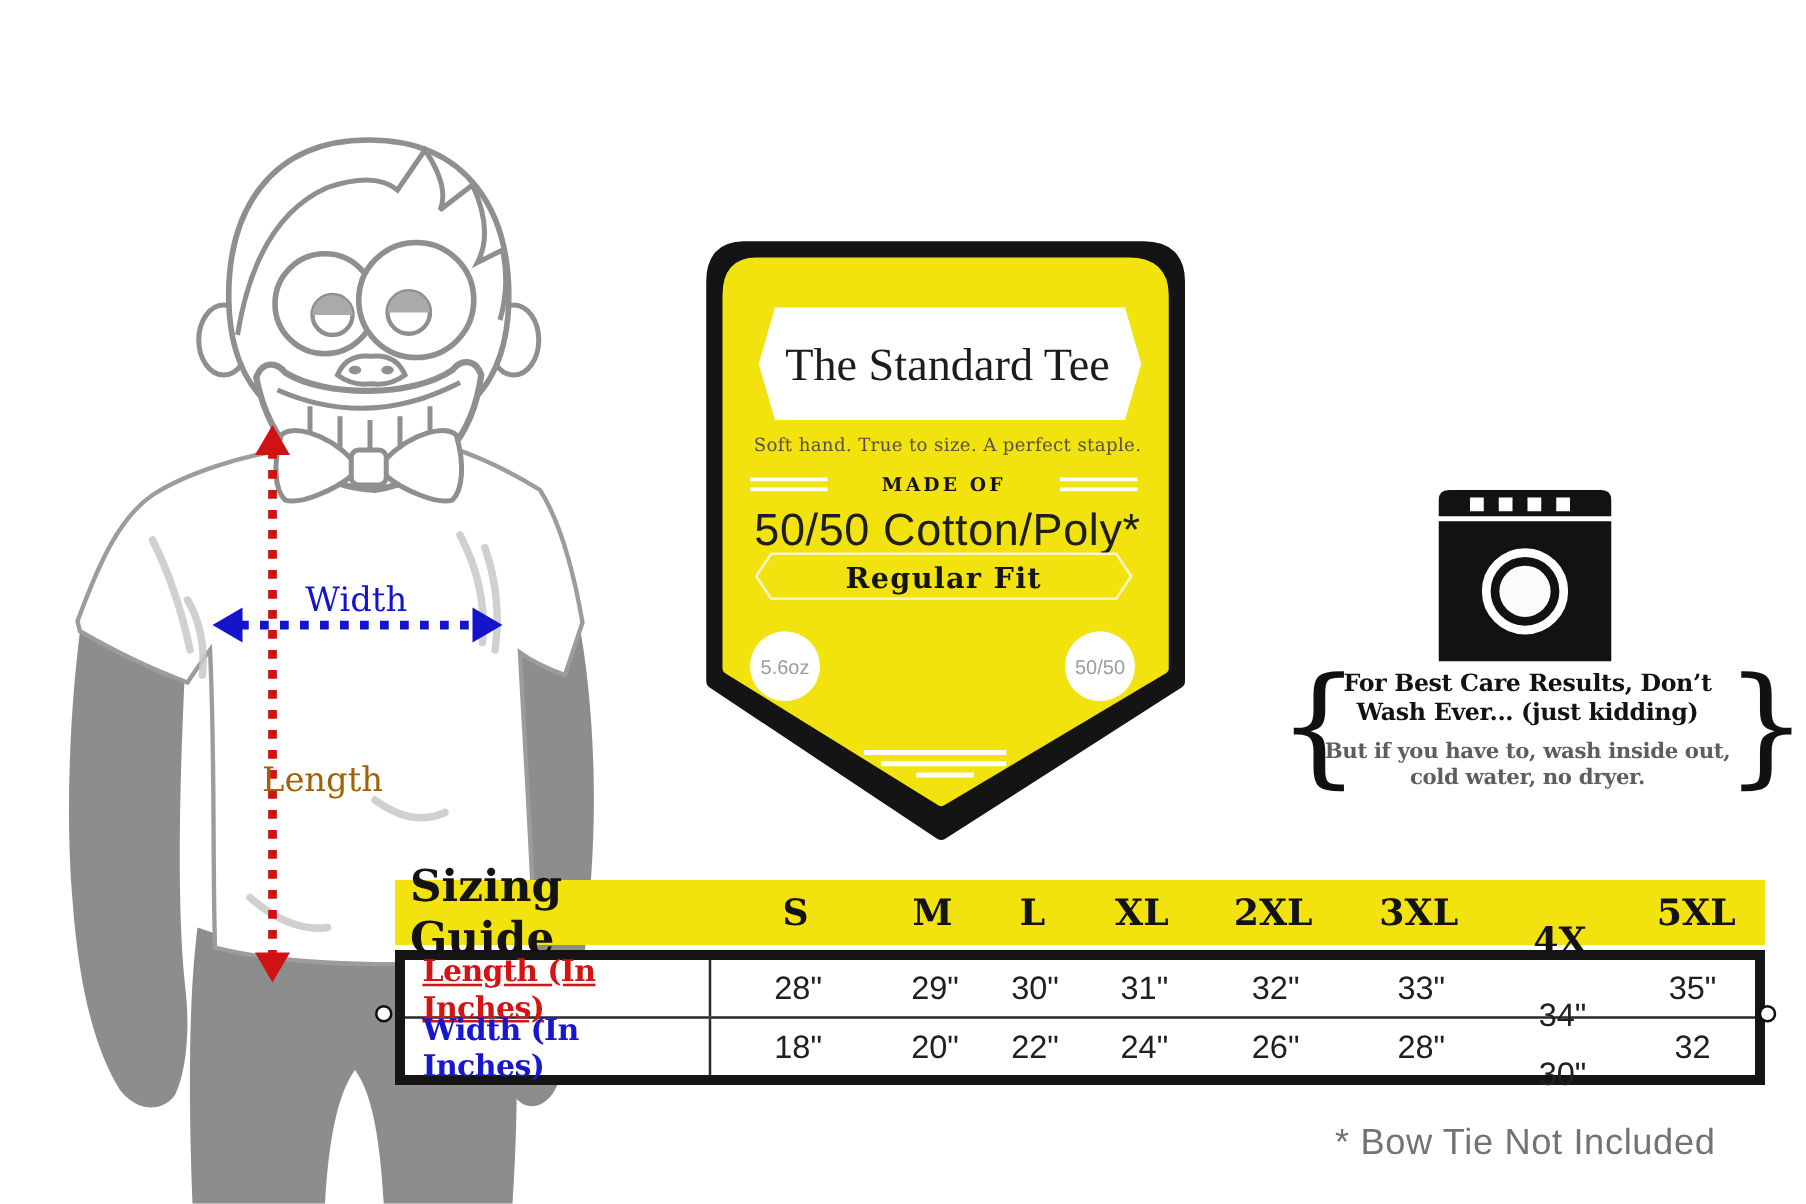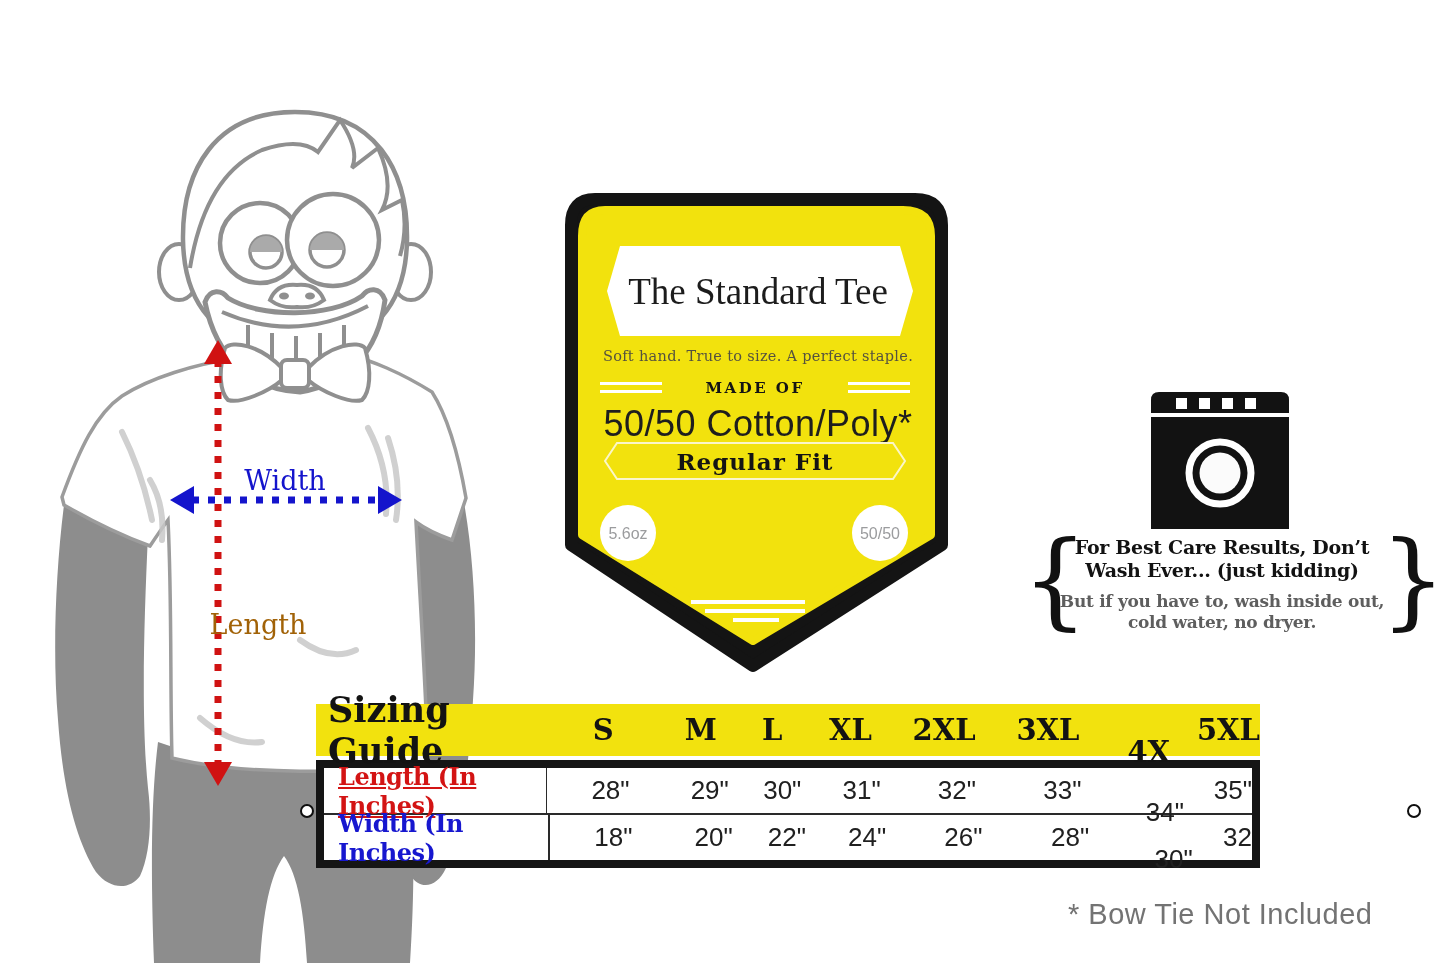--- a/index.html
+++ b/index.html
@@ -17,21 +17,21 @@
   .care-wrap{left:1046px;top:536px;width:352px;text-align:center;}
   .care-head{font-family:"DejaVu Serif",serif;font-weight:bold;font-size:19px;
              line-height:23px;color:#121212;white-space:nowrap;letter-spacing:-0.3px;}
   .care-body{font-family:"DejaVu Serif",serif;font-weight:bold;font-size:17px;
              line-height:21px;color:#5e5e5e;white-space:nowrap;margin-top:9px;letter-spacing:-0.3px;}
   .brace{font-family:"DejaVu Serif",serif;font-size:104px;color:#111;line-height:104px;}
   #brace-left{left:1022px;top:528px;}
   #brace-right{left:1380px;top:528px;}
 
   
-  .table-wrap{left:316px;top:704px;width:944px;}
+  .table-wrap{left:316px;top:704px;width:1096px;}
   .tbl-header{height:52px;background:#f2e20e;display:flex;align-items:center;}
   .tbl-title{width:251px;padding-left:12px;box-sizing:border-box;
              font-family:"DejaVu Serif",serif;font-weight:bold;font-size:35px;color:#131313;}
   .size-cell{font-family:"DejaVu Serif",serif;font-weight:bold;font-size:29px;color:#131313;
              text-align:center;}
   .c1{width:139px;}.c2{width:80px;}.c3{width:80px;}.c4{width:95px;}
   .c5{width:115px;}.c6{width:118px;}.c7{width:108px;margin-top:44px;}.c8{width:110px;flex:1;}
   .tbl-body{margin-top:4px;border:8px solid #151515;background:#fff;}
   .tbl-row{display:flex;align-items:center;height:45px;}
   .row-divider{height:2px;background:#2a2a2a;}

